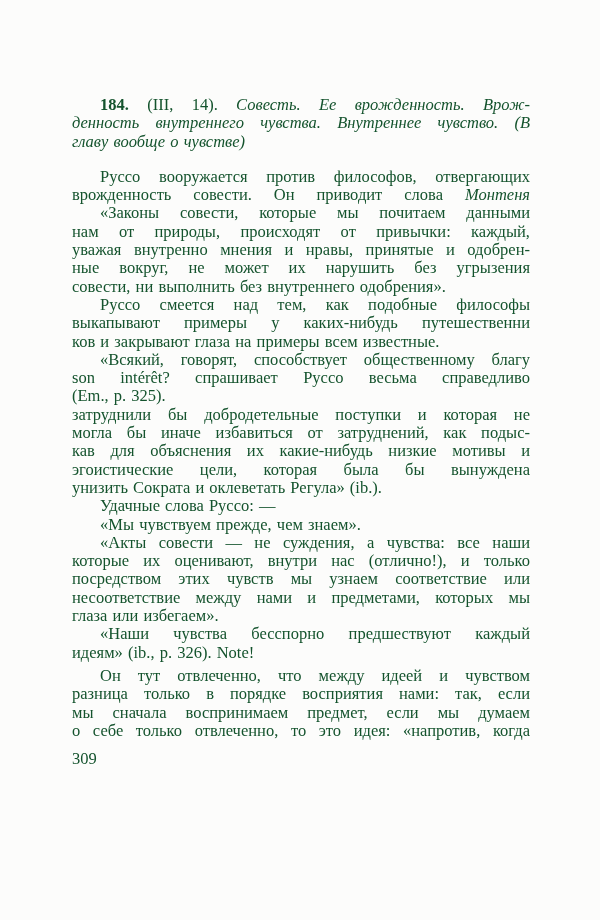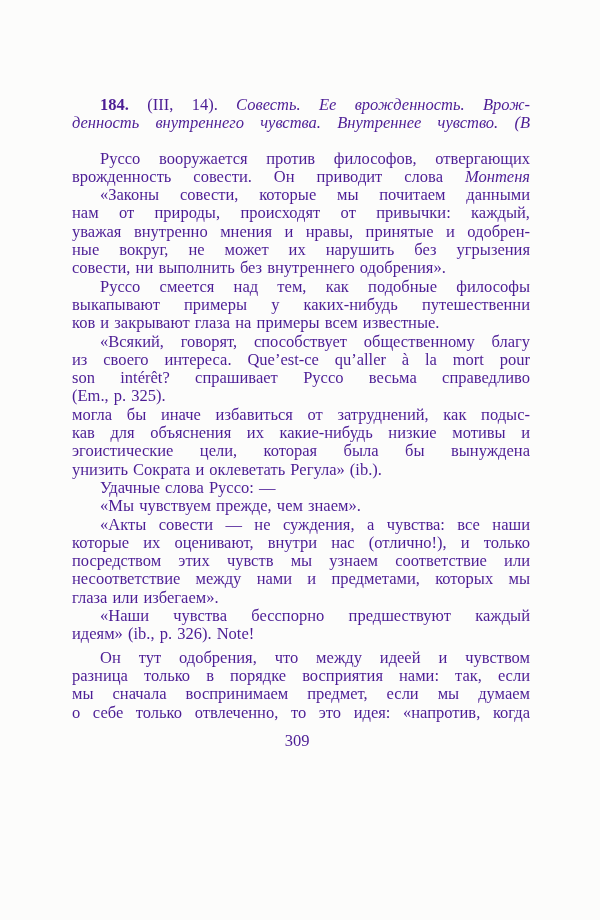--- a/index.html
+++ b/index.html
@@ -6,21 +6,21 @@
     margin: 0;
     padding: 0;
     background: #ffffff;
   }
   .page {
     position: relative;
     width: 600px;
     height: 920px;
     background: #fcfcfb;
     font-family: "Liberation Serif", "DejaVu Serif", serif;
-    color: #4c1d95;
+    color: #14532d;
     overflow: hidden;
   }
   .text-block {
     position: absolute;
     left: 72px;
     top: 96px;
     width: 458px;
   }
   .para { margin: 0; }
   .line {
@@ -32,58 +32,59 @@
     white-space: normal;
   }
   .line.last { text-align-last: left; }
   .line.indent { text-indent: 28px; }
   .s-n { font-style: normal; font-weight: normal; }
   .s-i { font-style: italic; }
   .s-b { font-weight: bold; }
   .page-number {
     margin-top: 10px;
     padding-right: 8px;
-    text-align: center;
+    text-align: left;
     font-size: 16.5px;
     line-height: 18px;
   }
 </style>
 </head>
 <body>
 
 <div class="page">
   <div class="text-block">
     <div id="paras">
         <div class="para" style="margin-bottom: 17px;">
           <div class="line indent"><span class="s-b">184. </span><span class="s-n">(III, 14). </span><span class="s-i">Совесть. Ее врожденность. Врож-</span></div>
           <div class="line"><span class="s-i">денность внутреннего чувства. Внутреннее чувство. (В</span></div>
+          <div class="line last"><span class="s-i">главу вообще о чувстве)</span></div>
         </div>
         <div class="para">
           <div class="line indent"><span class="s-n">Руссо вооружается против философов, отвергающих</span></div>
           <div class="line"><span class="s-n">врожденность совести. Он приводит слова </span><span class="s-i">Монтеня</span></div>
         </div>
         <div class="para">
           <div class="line indent"><span class="s-n">«Законы совести, которые мы почитаем данными</span></div>
           <div class="line"><span class="s-n">нам от природы, происходят от привычки: каждый,</span></div>
           <div class="line"><span class="s-n">уважая внутренно мнения и нравы, принятые и одобрен-</span></div>
           <div class="line"><span class="s-n">ные вокруг, не может их нарушить без угрызения</span></div>
           <div class="line last"><span class="s-n">совести, ни выполнить без внутреннего одобрения».</span></div>
         </div>
         <div class="para">
           <div class="line indent"><span class="s-n">Руссо смеется над тем, как подобные философы</span></div>
           <div class="line"><span class="s-n">выкапывают примеры у каких-нибудь путешественни</span></div>
           <div class="line last"><span class="s-n">ков и закрывают глаза на примеры всем известные.</span></div>
         </div>
         <div class="para">
           <div class="line indent"><span class="s-n">«Всякий, говорят, способствует общественному благу</span></div>
-          <div class="line"><span class="s-n">из своего интереса. Que’est-ce qu’aller à la mort pour</span></div>
           <div class="line"><span class="s-n">son intérêt? спрашивает Руссо весьма справедливо</span></div>
           <div class="line last"><span class="s-n">(Em., p. 325).</span></div>
         </div>
         <div class="para">
+          <div class="line"><span class="s-n">затруднили бы добродетельные поступки и которая не</span></div>
           <div class="line"><span class="s-n">могла бы иначе избавиться от затруднений, как подыс-</span></div>
           <div class="line"><span class="s-n">кав для объяснения их какие-нибудь низкие мотивы и</span></div>
           <div class="line"><span class="s-n">эгоистические цели, которая была бы вынуждена</span></div>
           <div class="line last"><span class="s-n">унизить Сократа и оклеветать Регула» (ib.).</span></div>
         </div>
         <div class="para">
           <div class="line last indent"><span class="s-n">Удачные слова Руссо: —</span></div>
         </div>
         <div class="para">
           <div class="line last indent"><span class="s-n">«Мы чувствуем прежде, чем знаем».</span></div>
@@ -93,21 +94,21 @@
           <div class="line"><span class="s-n">которые их оценивают, внутри нас (отлично!), и только</span></div>
           <div class="line"><span class="s-n">посредством этих чувств мы узнаем соответствие или</span></div>
           <div class="line"><span class="s-n">несоответствие между нами и предметами, которых мы</span></div>
           <div class="line last"><span class="s-n">глаза или избегаем».</span></div>
         </div>
         <div class="para">
           <div class="line indent"><span class="s-n">«Наши чувства бесспорно предшествуют каждый</span></div>
           <div class="line last"><span class="s-n">идеям» (ib., p. 326). Note!</span></div>
         </div>
         <div class="para" style="margin-top: 5px;">
-          <div class="line indent"><span class="s-n">Он тут одобрения, что между идеей и чувством</span></div>
+          <div class="line indent"><span class="s-n">Он тут отвлеченно, что между идеей и чувством</span></div>
           <div class="line"><span class="s-n">разница только в порядке восприятия нами: так, если</span></div>
           <div class="line"><span class="s-n">мы сначала воспринимаем предмет, если мы думаем</span></div>
           <div class="line"><span class="s-n">о себе только отвлеченно, то это идея: «напротив, когда</span></div>
         </div>
       </div>
     <div class="page-number">309</div>
   </div>
 </div>
 
 </body></html>

